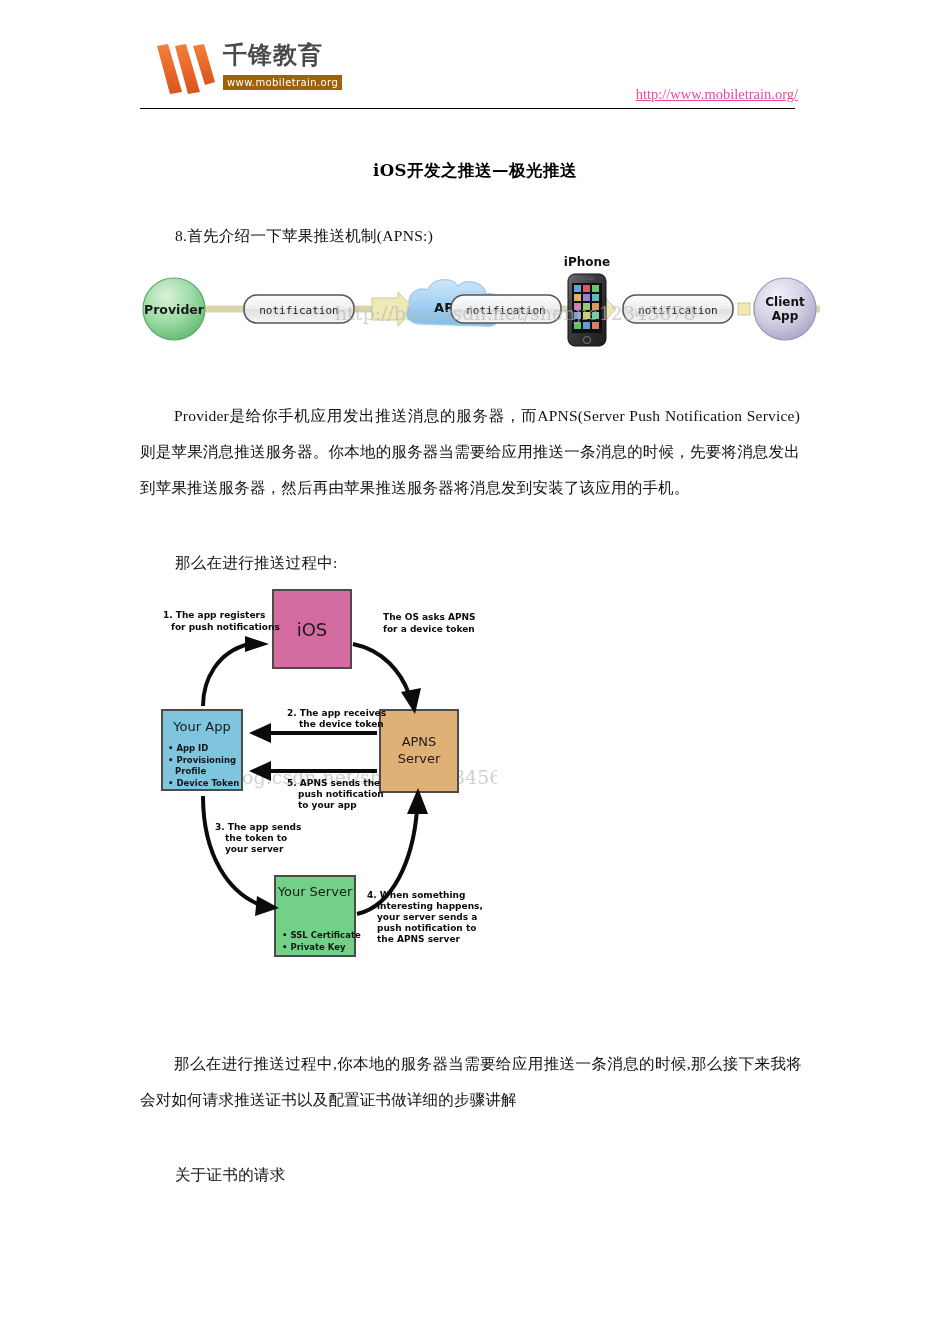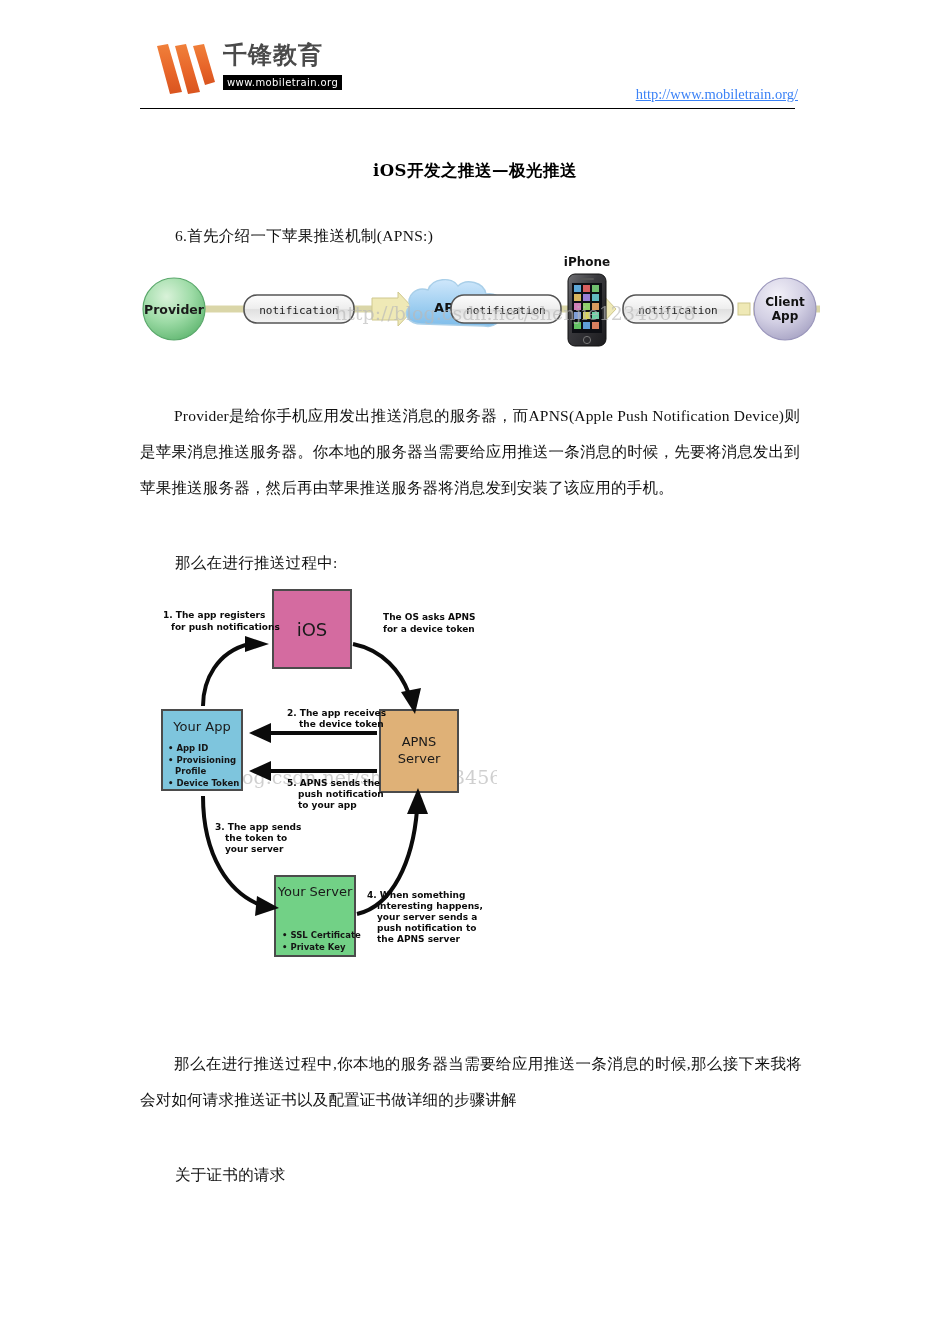--- a/index.html
+++ b/index.html
@@ -44,36 +44,36 @@
     font-size: 24px;
     letter-spacing: 1px;
     color: #4a4a4a;
     line-height: 30px;
     white-space: nowrap;
   }
   .logo-url-bar {
     position: absolute;
     left: 68px;
     top: 37px;
-    background: #000000;
+    background: #a16207;
     color: #ffffff;
     font-family: "DejaVu Sans", sans-serif;
     font-size: 10px;
     letter-spacing: .4px;
     padding: 2px 4px 2px 4px;
     line-height: 11px;
     white-space: nowrap;
   }
   .header-url {
     position: absolute;
     right: 152px;
     top: 86px;
     font-family: "Liberation Serif", serif;
     font-size: 14.5px;
-    color: #3b82f6;
+    color: #ec4899;
     text-decoration: underline;
     white-space: nowrap;
   }
   .header-rule {
     position: absolute;
     left: 140px;
     top: 108px;
     width: 655px;
     height: 0;
     border-top: 1.6px solid #000;
@@ -173,21 +173,21 @@
     <div class="logo-cn">千锋教育</div>
     <div class="logo-url-bar">www.mobiletrain.org</div>
   </div>
 
   <a class="header-url" href="#">http://www.mobiletrain.org/</a>
   <div class="header-rule"></div>
 </div>
 
 <div class="doc-title">iOS开发之推送—极光推送</div>
 
-<div class="para line1">6.首先介绍一下苹果推送机制(APNS:)</div>
+<div class="para line1">8.首先介绍一下苹果推送机制(APNS:)</div>
 
 <div class="fig1">
   <svg width="680" height="108" viewBox="0 0 680 108">
     <defs>
       <radialGradient id="provGrad" cx="38%" cy="30%" r="75%">
         <stop offset="0%" stop-color="#d9f2d9"></stop>
         <stop offset="55%" stop-color="#9ddba6"></stop>
         <stop offset="100%" stop-color="#63b873"></stop>
       </radialGradient>
       <radialGradient id="clientGrad" cx="38%" cy="28%" r="78%">
@@ -274,21 +274,21 @@
     <path d="M628 48 L642 48 L642 40 L658 57 L642 74 L642 66 L628 66 Z" fill="#efe9b6" stroke="#cfc88e" stroke-width="1"></path>
 
     <circle cx="645" cy="57" r="31" fill="url(#clientGrad)" stroke="#9a96bb" stroke-width="1.2"></circle>
     <text x="645" y="54" text-anchor="middle" font-family="&quot;DejaVu Sans&quot;, sans-serif" font-size="12" font-weight="bold" fill="#111">Client</text>
     <text x="645" y="68" text-anchor="middle" font-family="&quot;DejaVu Sans&quot;, sans-serif" font-size="12" font-weight="bold" fill="#111">App</text>
 
     <text x="195" y="68" font-family="&quot;DejaVu Serif&quot;, serif" font-size="19" fill="#b9b9b9" opacity=".65">http://blog.csdn.net/shenjie12345678</text>
   </svg>
 </div>
 
-<div class="para para-main">Provider是给你手机应用发出推送消息的服务器，而APNS(Apple Push Notification Device)则是苹果消息推送服务器。你本地的服务器当需要给应用推送一条消息的时候，先要将消息发出到苹果推送服务器，然后再由苹果推送服务器将消息发到安装了该应用的手机。</div>
+<div class="para para-main">Provider是给你手机应用发出推送消息的服务器，而APNS(Server Push Notification Service)则是苹果消息推送服务器。你本地的服务器当需要给应用推送一条消息的时候，先要将消息发出到苹果推送服务器，然后再由苹果推送服务器将消息发到安装了该应用的手机。</div>
 <div class="para para-next">那么在进行推送过程中:</div>
 
 <div class="fig2">
   <svg width="352" height="380" viewBox="0 0 352 380">
 
     <text x="20" y="196" font-family="&quot;DejaVu Serif&quot;, serif" font-size="19" fill="#c0c0c0" opacity=".75">http://blog.csdn.net/shenjie12345678</text>
 
     <rect x="128" y="2" width="78" height="78" fill="#d46ba0" stroke="#4b4b4b" stroke-width="2"></rect>
     <text x="167" y="48" text-anchor="middle" font-family="&quot;DejaVu Sans&quot;, sans-serif" font-size="18" fill="#1a1a1a">iOS</text>
 

